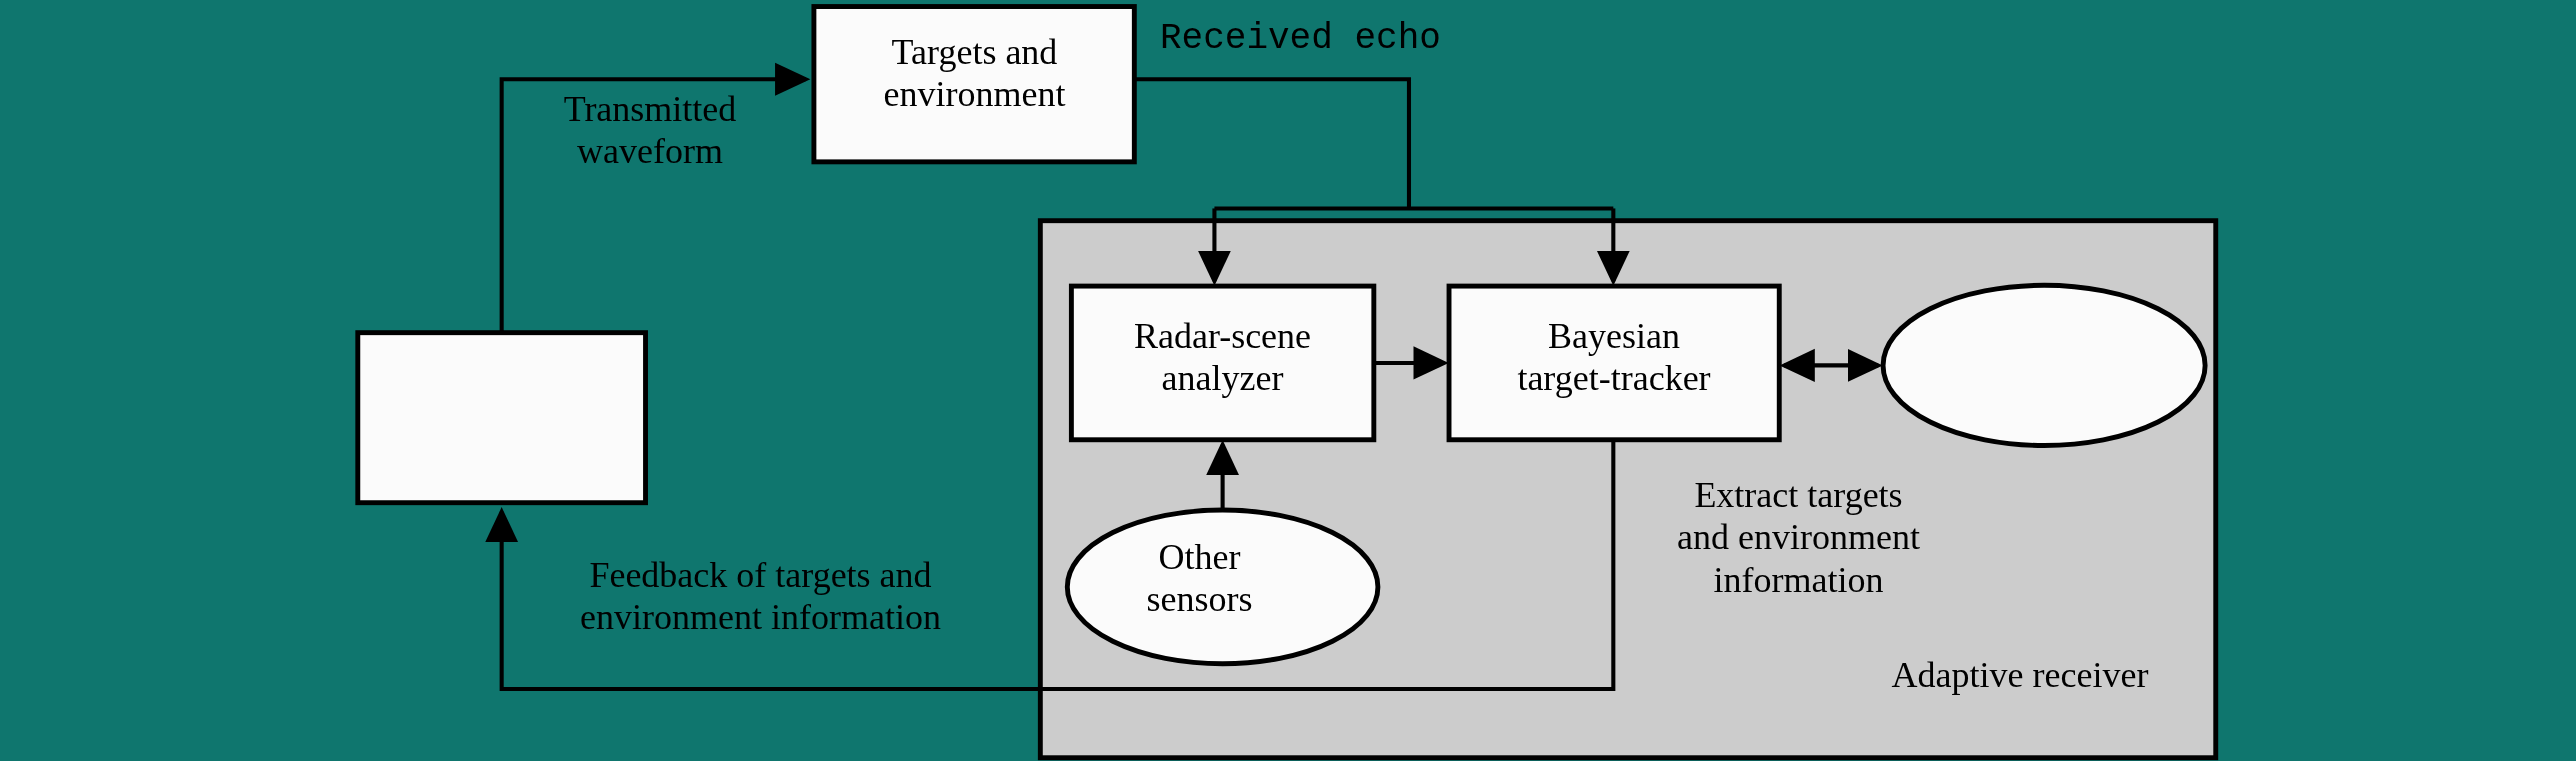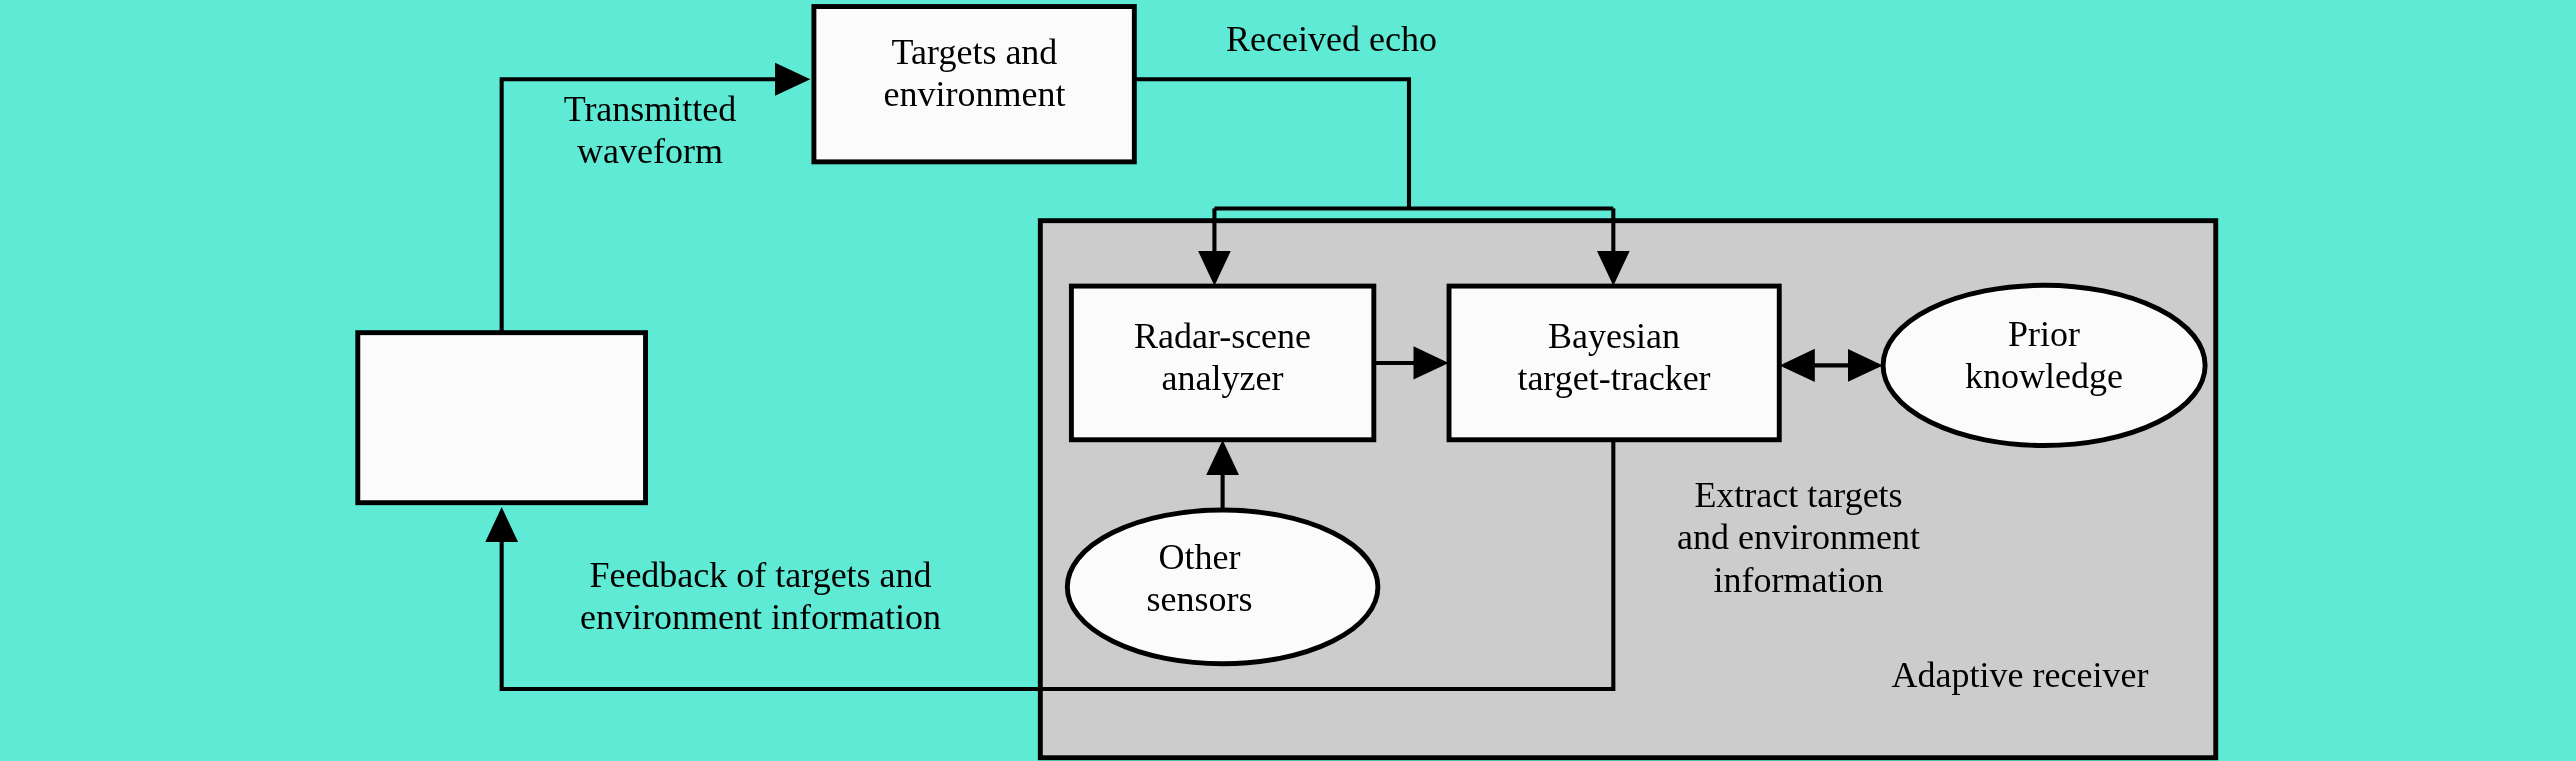--- a/index.html
+++ b/index.html
@@ -5,21 +5,21 @@
 <style>
   html, body {
     margin: 0;
     padding: 0;
     background: #f7f7f7;
   }
   #canvas {
     position: relative;
     width: 2576px;
     height: 761px;
-    background: #5eead4;
+    background: #0f766e;
     font-family: "Liberation Serif", "DejaVu Serif", serif;
     overflow: hidden;
   }
   #diagram-svg {
     position: absolute;
     left: 0;
     top: 0;
     width: 2576px;
     height: 761px;
   }
@@ -36,21 +36,21 @@
   .edge-label {
     position: absolute;
     color: #000;
     font-family: "Liberation Serif", "DejaVu Serif", serif;
     font-size: 36px;
     line-height: 1.18;
     white-space: pre-line;
   }
   .lbl-center { text-align: center; }
   .lbl-right  { text-align: center; }
-  .lbl-left   { text-align: center; }
+  .lbl-left   { text-align: left; font-family: Liberation Mono, monospace; }
   .hitbox {
     position: absolute;
     background: transparent;
   }
 </style>
 </head>
 <body>
 
 <div id="canvas">
 
@@ -97,22 +97,20 @@
   <div class="node-label lbl-center" style="left:814px; top:31px; width:321px;">Targets and
 environment</div>
 
 
   <div class="node-label lbl-center" style="left:1071px; top:315px; width:303px;">Radar-scene
 analyzer</div>
 
   <div class="node-label lbl-center" style="left:1449px; top:315px; width:330px;">Bayesian
 target-tracker</div>
 
-  <div class="node-label lbl-center" style="left:1883px; top:313px; width:322px;">Prior
-knowledge</div>
 
   <div class="node-label lbl-center" style="left:1044px; top:536px; width:311px;">Other
 sensors</div>
 
   <div class="edge-label lbl-center" style="left:515px; top:88px; width:270px;">Transmitted
 waveform</div>
 
   <div class="edge-label lbl-left" style="left:1160px; top:18px; width:343px;">Received echo</div>
 
   <div class="edge-label lbl-center" style="left:515px; top:554px; width:491px;">Feedback of targets and

